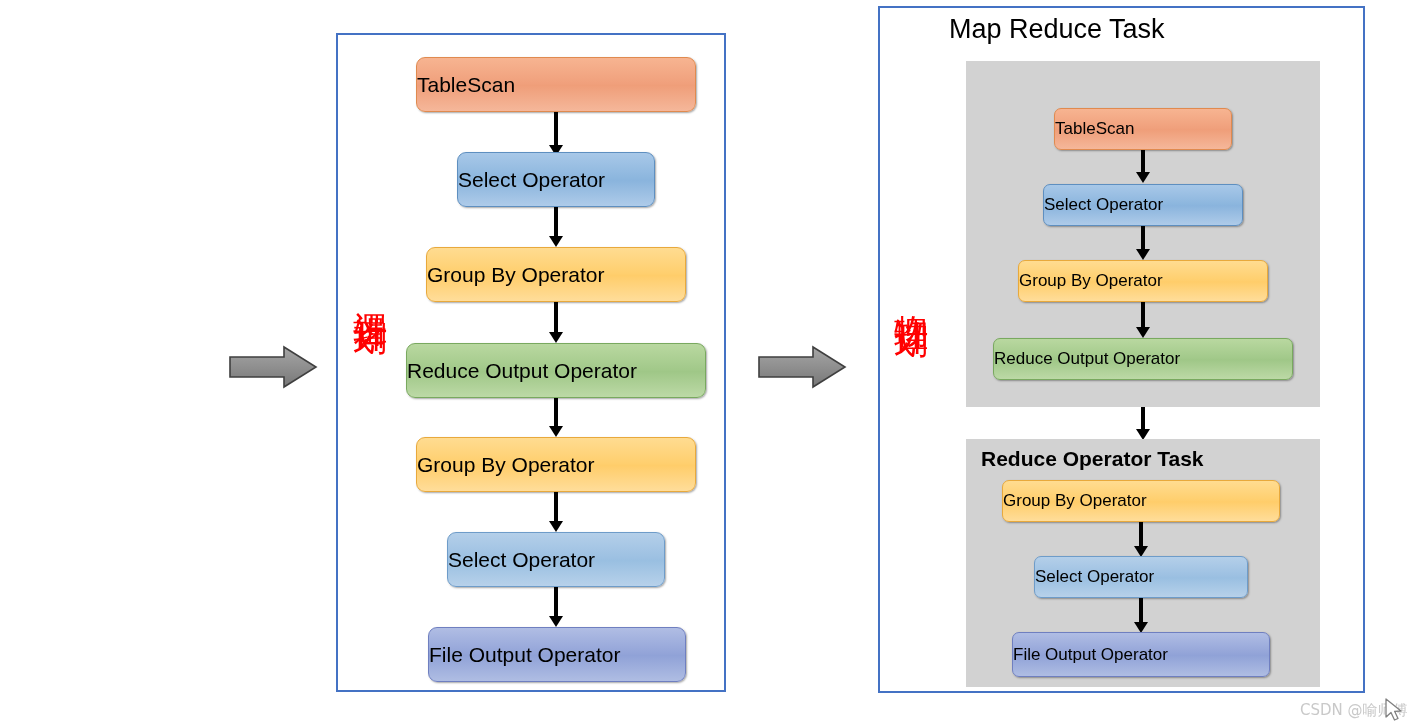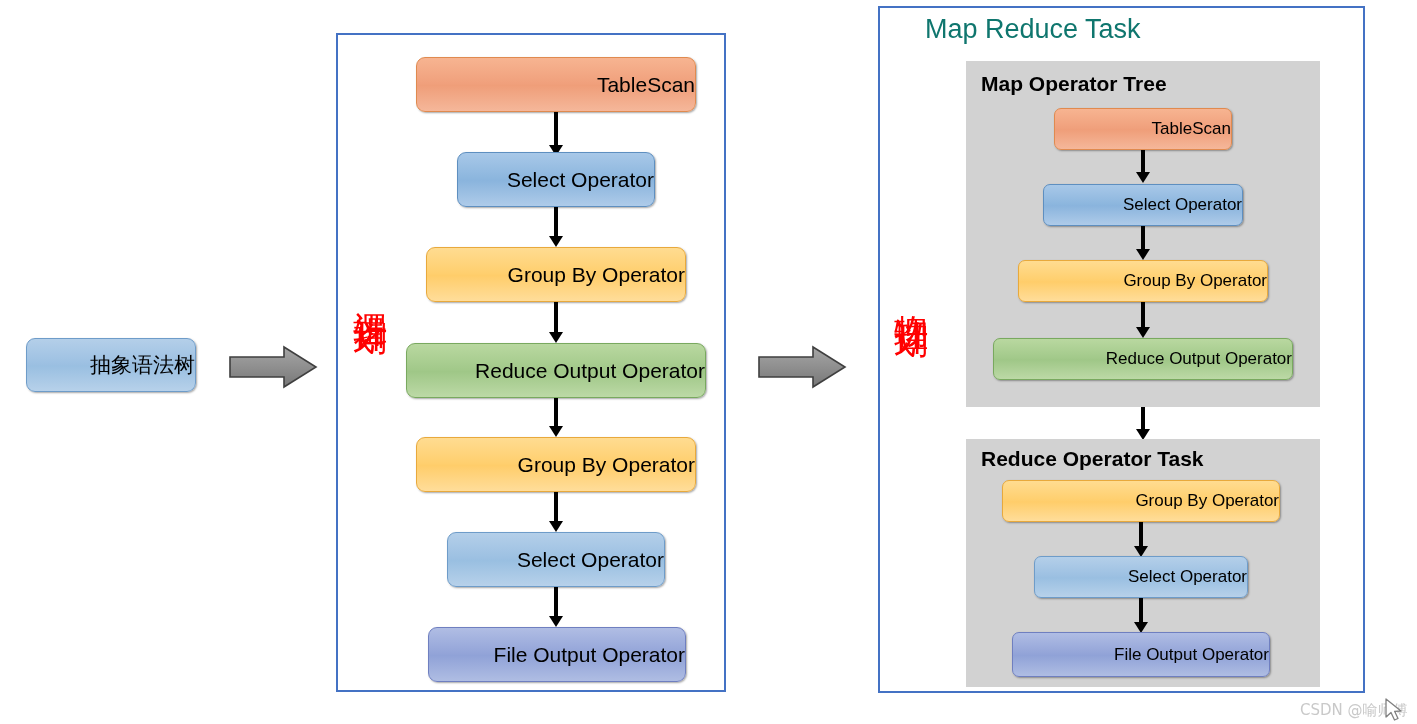--- a/index.html
+++ b/index.html
@@ -19,21 +19,21 @@
     inset: 0;
   }
 
   
   .node {
     position: absolute;
     box-sizing: border-box;
     border-radius: 9px;
     display: flex;
     align-items: center;
-    justify-content: flex-end;
+    justify-content: flex-start;
     color: #000;
     text-align: center;
     white-space: nowrap;
     box-shadow: 1px 1px 2px rgba(0,0,0,0.35);
   }
   .node.small { border-radius: 7px; }
 
   .n-orange {
     background: linear-gradient(180deg, #f7b491 0%, #f0a07c 48%, #ef9e79 52%, #f5b79a 100%);
     border: 1px solid #e08a4f;
@@ -72,22 +72,23 @@
     background: #d2d2d2;
   }
   .group-title {
     position: absolute;
     font-weight: bold;
     color: #000;
     white-space: nowrap;
   }
   .panel-title {
     position: absolute;
-    color: #0f766e;
-    white-space: nowrap;
+    color: #000000;
+    white-space: nowrap;
+    margin-left: 24px;
   }
 
   
   .vconn {
     position: absolute;
     width: 0;
     height: 0;
   }
   .vconn .shaft {
     position: absolute;
@@ -129,23 +130,20 @@
     white-space: nowrap;
     font-family: "DejaVu Sans", sans-serif;
   }
   .cursor-arrow { position: absolute; }
 </style>
 </head>
 <body>
 
 <div class="canvas">
 
-  <div class="node n-lightblue" style="left:26px; top:338px; width:170px; height:54px; font-size:21px;">
-    <span>抽象语法树</span>
-  </div>
 
   <div class="block-arrow" style="left:228px; top:345px; width:90px; height:44px;">
     <svg width="90" height="44" viewBox="0 0 90 44">
       <defs>
         <linearGradient id="ga1" x1="0" y1="0" x2="0" y2="1">
           <stop offset="0%" stop-color="#a6a6a6"></stop>
           <stop offset="50%" stop-color="#8f8f8f"></stop>
           <stop offset="100%" stop-color="#777777"></stop>
         </linearGradient>
       </defs>
@@ -229,21 +227,20 @@
   </div>
 
   <div class="panel" style="left:878px; top:6px; width:487px; height:687px;"></div>
 
   <div class="panel-title" style="left:925px; top:14px; font-size:27px;">Map Reduce Task</div>
 
   <div class="vlabel" style="left:893px; top:288px; font-size:34px;">物理计划</div>
 
   <div class="gray-group" style="left:966px; top:61px; width:354px; height:346px;"></div>
 
-  <div class="group-title" style="left:981px; top:72px; font-size:21px;">Map Operator Tree</div>
 
   <div class="node n-orange small" style="left:1054px; top:108px; width:178px; height:42px; font-size:17px;">
     <span>TableScan</span>
   </div>
 
   <div class="vconn" style="left:1143px; top:150px;">
     <div class="shaft" style="height:22px;"></div>
     <div class="head" style="top:22px;"></div>
   </div>
 

